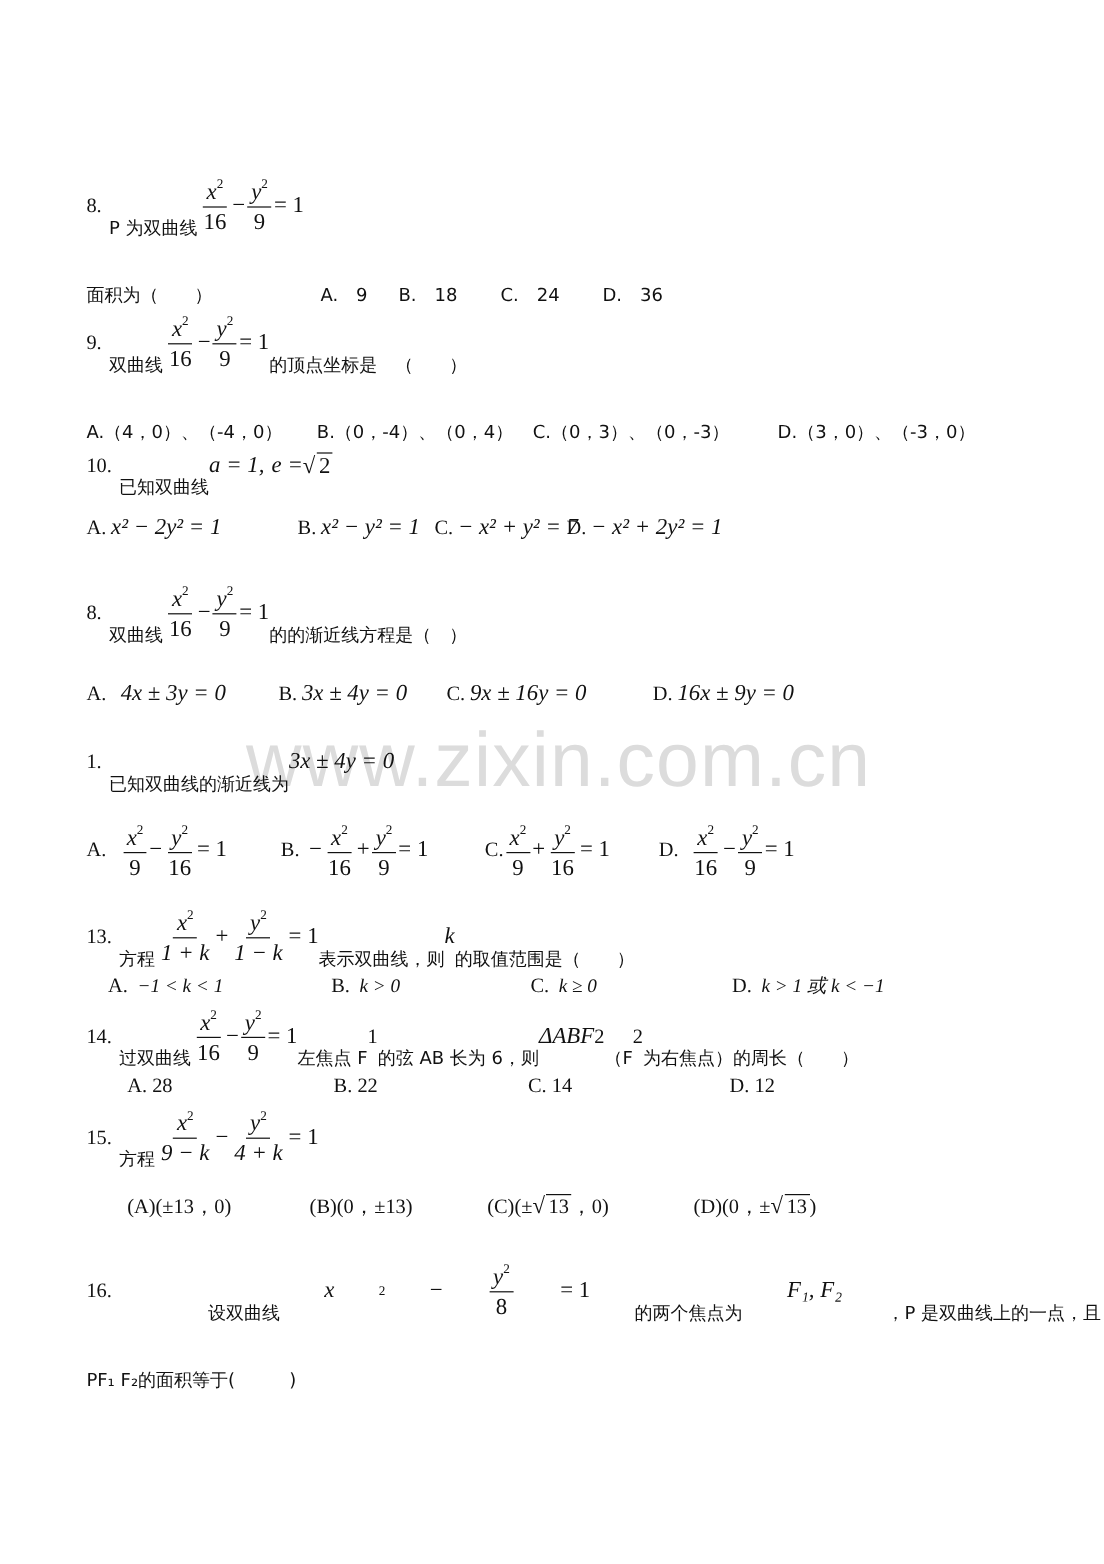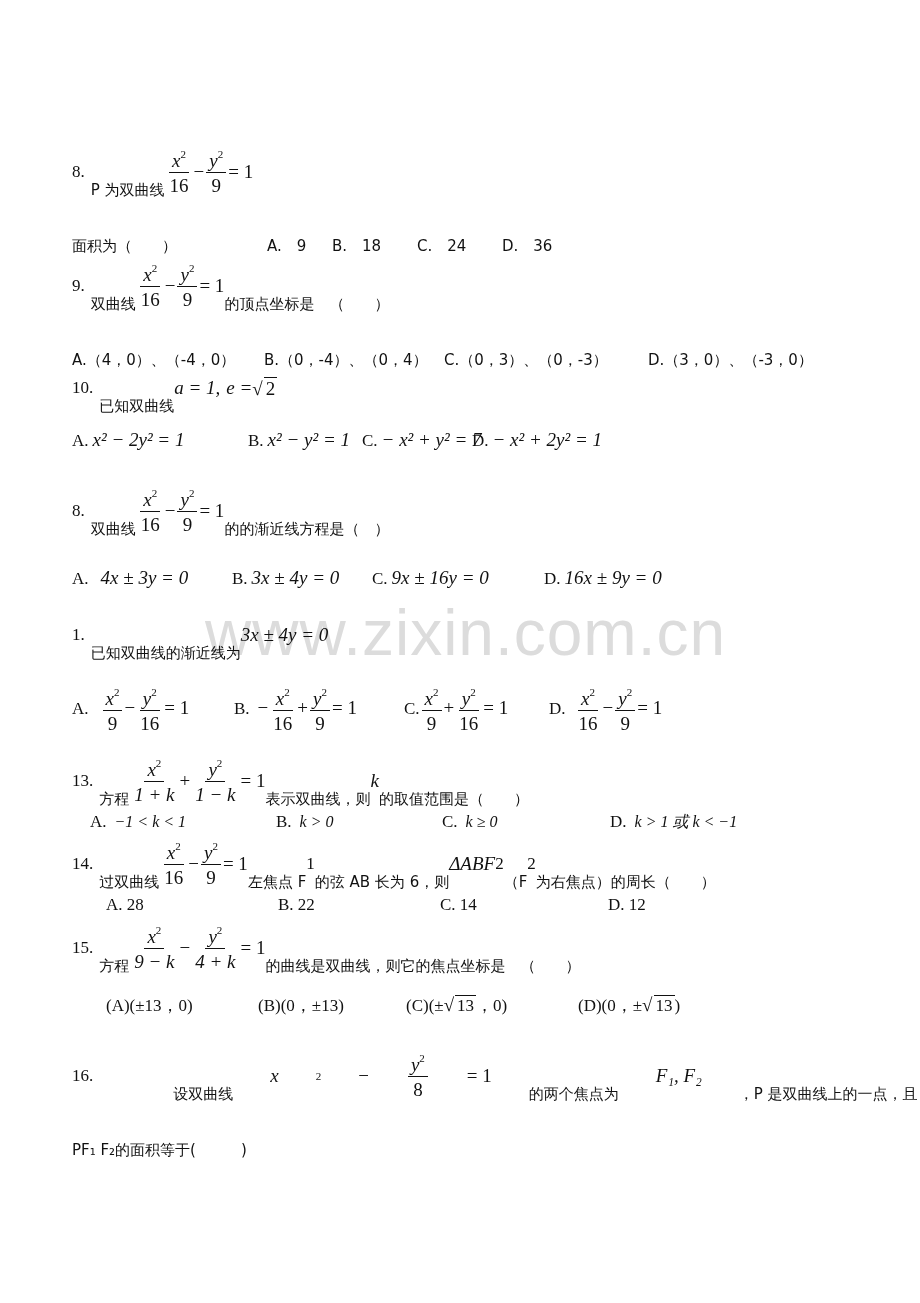--- a/index.html
+++ b/index.html
@@ -271,21 +271,20 @@
   <span class="frac">
     <span class="num"><span class="it">x</span><sup>2</sup></span>
     <span class="den it">9 − k</span>
   </span>
   <span class="m">−</span>
   <span class="frac">
     <span class="num"><span class="it">y</span><sup>2</sup></span>
     <span class="den it">4 + k</span>
   </span>
   <span class="m">= 1</span>
-  <span class="cn">的曲线是双曲线，则它的焦点坐标是　（　　）</span>
 </div>
 <div class="line" style="top:975px; left:106px;">
   <span class="serif opt" style="width:152px">(A)(±13，0)</span>
   <span class="serif opt" style="width:148px">(B)(0，±13)</span>
   <span class="opt" style="width:172px"><span class="serif">(C)(±</span><span class="m">√</span><span class="sqrt serif">13</span><span class="serif">，0)</span></span>
   <span class="opt"><span class="serif">(D)(0，±</span><span class="m">√</span><span class="sqrt serif">13</span><span class="serif">)</span></span>
 </div>
 
 <div class="line" style="top:1046px;gap:37px;">
   <span class="serif">16.</span>

